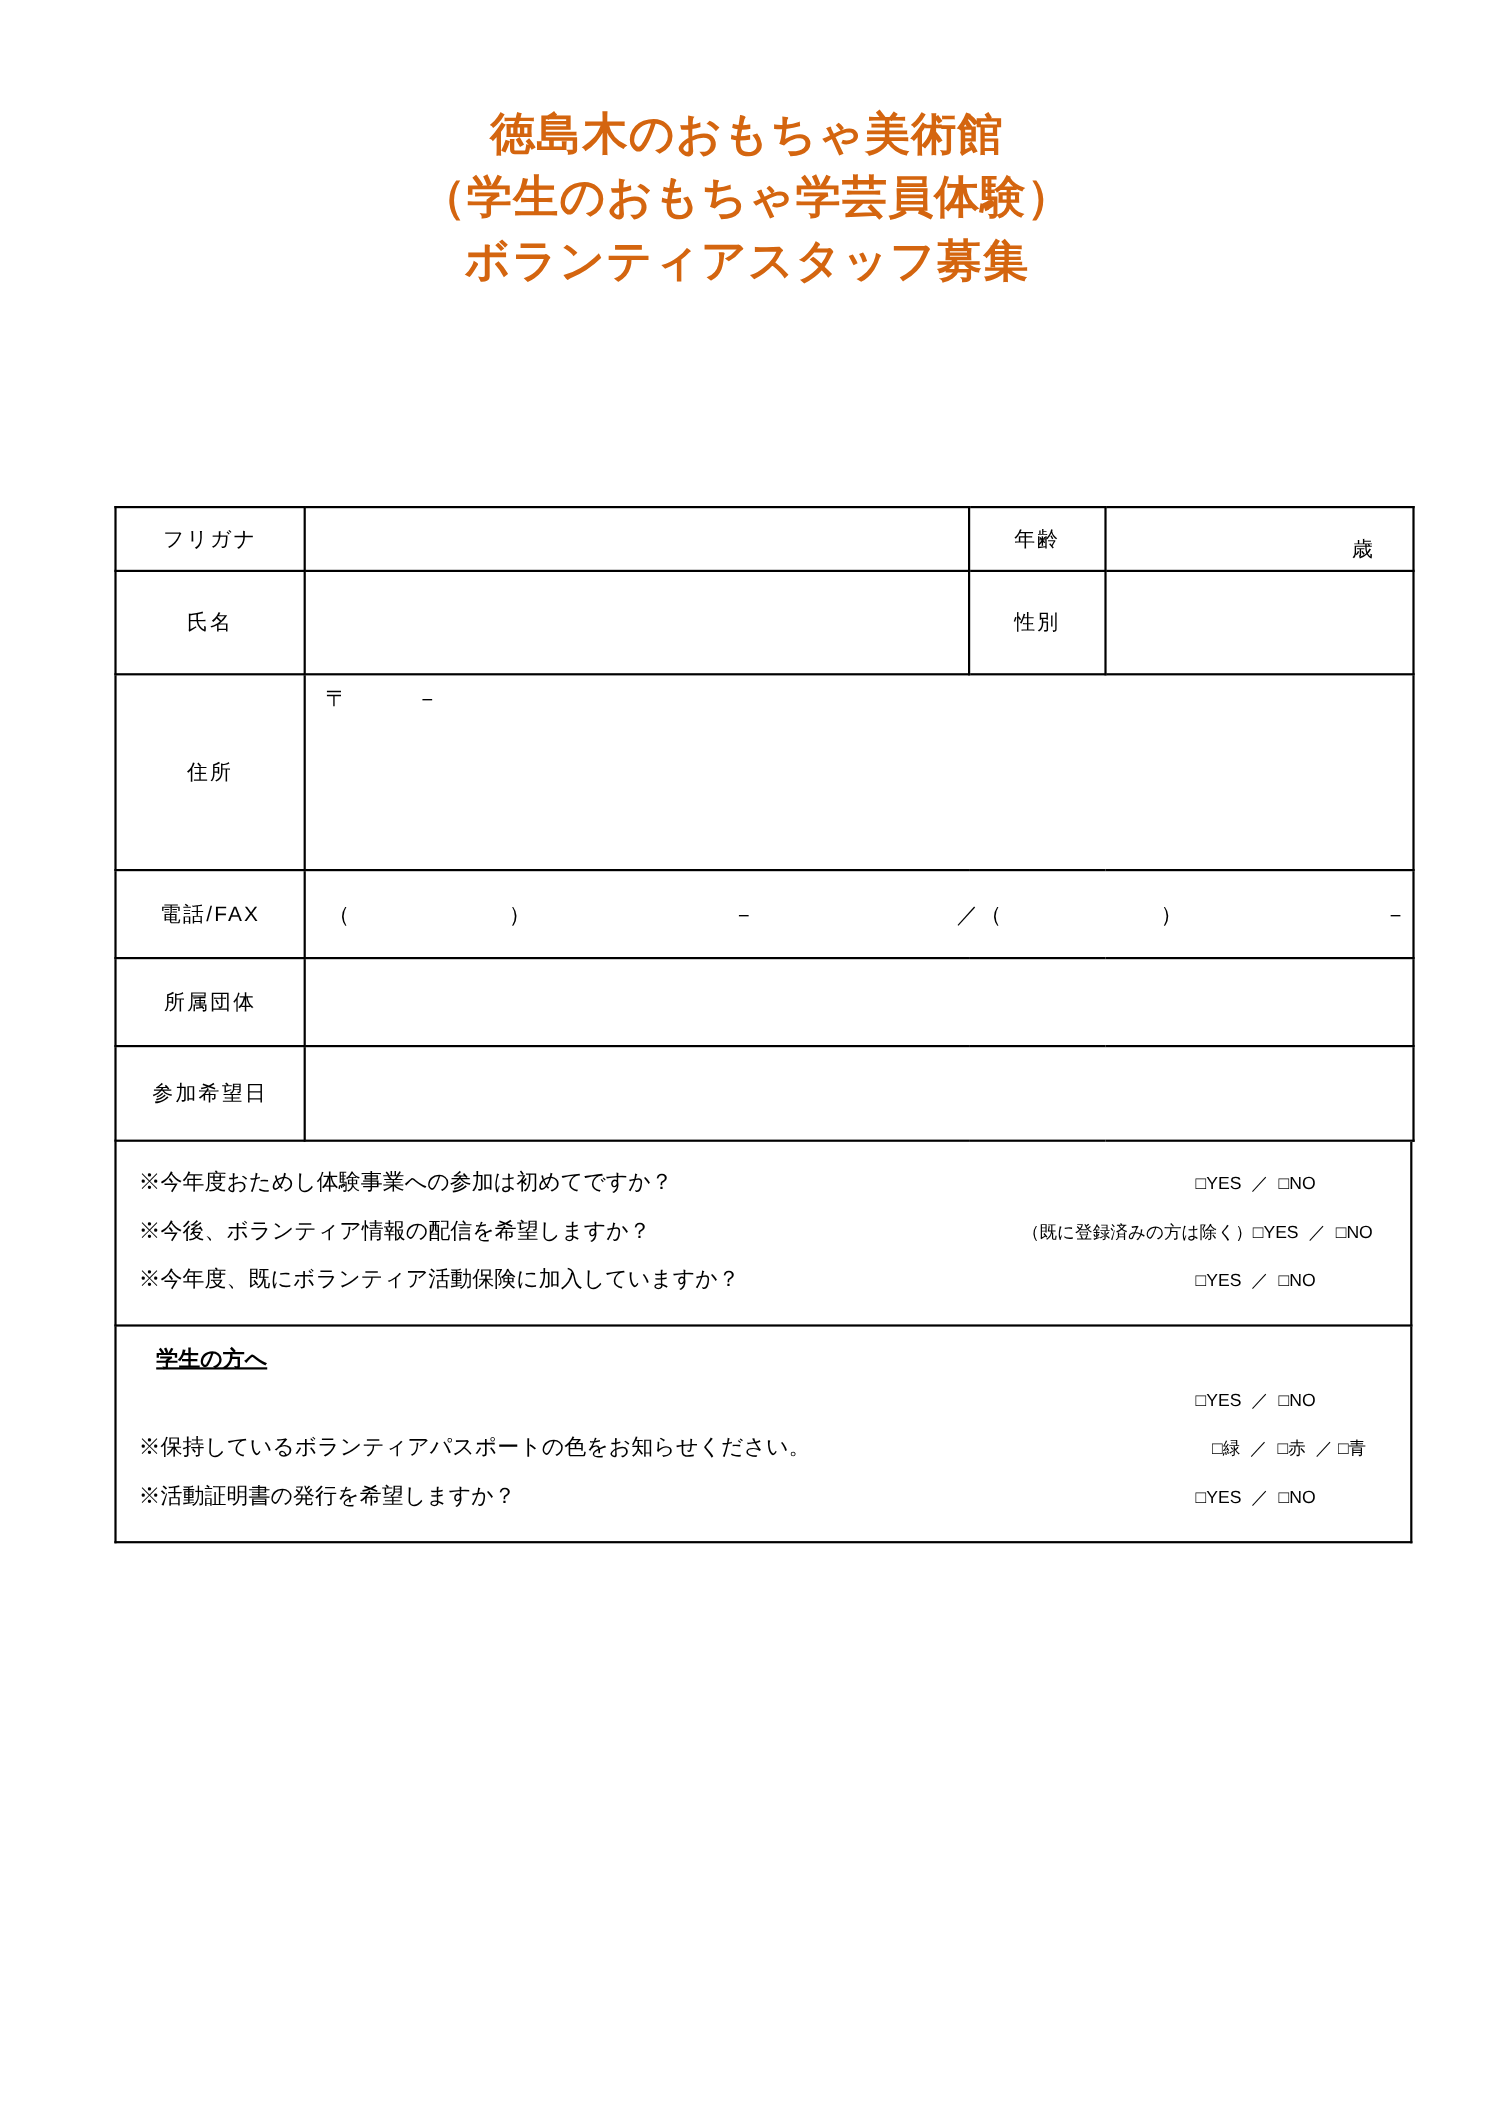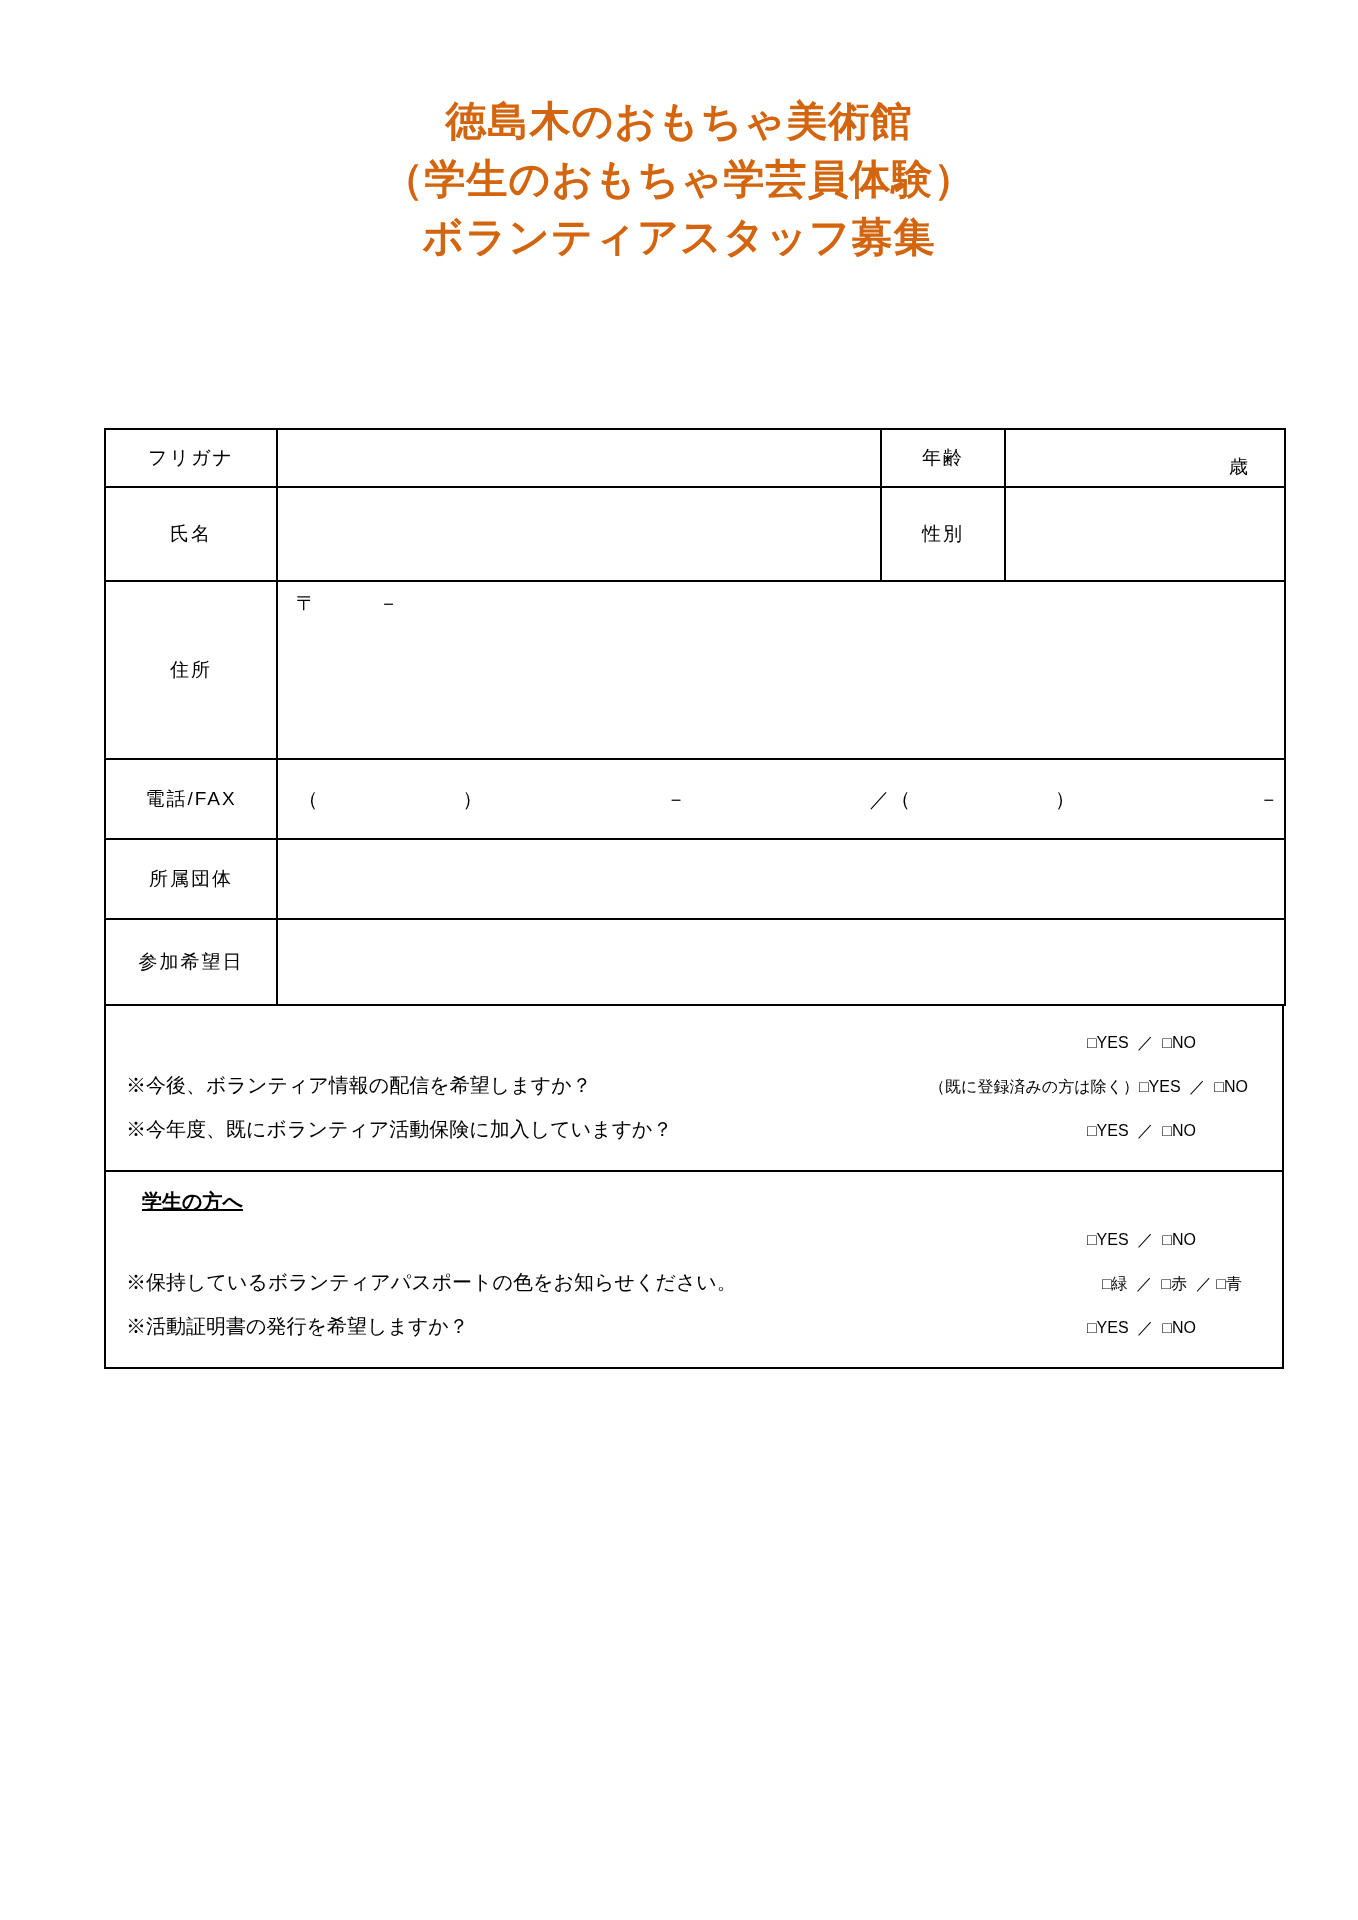--- a/index.html
+++ b/index.html
@@ -33,21 +33,21 @@
     font-size: 41px;
     line-height: 58px;
     letter-spacing: 1px;
     white-space: pre;
   }
 
   
   .form-wrap {
     position: absolute;
     left: 86px;
-    top: 428px;
+    top: 460px;
     width: 1092px;
     padding-left: 18px;
   }
   table.form {
     border-collapse: collapse;
     width: 1180px;
     table-layout: fixed;
   }
   table.form td {
     border: 2px solid #000;
@@ -191,20 +191,21 @@
         </tr>
         <tr>
           <td class="lbl h-row-tall">参加希望日</td>
           <td class="h-row-tall" colspan="3"></td>
         </tr>
       </tbody>
     </table>
 
     <div class="qbox">
       <div class="qrow">
+        <span class="qtext">※今年度おためし体験事業への参加は初めてですか？</span>
         <span class="qspacer"></span>
         <span class="qopts qopts-narrow">□YES  ／  □NO</span>
       </div>
       <div class="qrow">
         <span class="qtext">※今後、ボランティア情報の配信を希望しますか？</span>
         <span class="qspacer"></span>
         <span class="note-paren">（既に登録済みの方は除く）</span>
         <span class="qopts qopts-mid">□YES  ／  □NO</span>
       </div>
       <div class="qrow">

